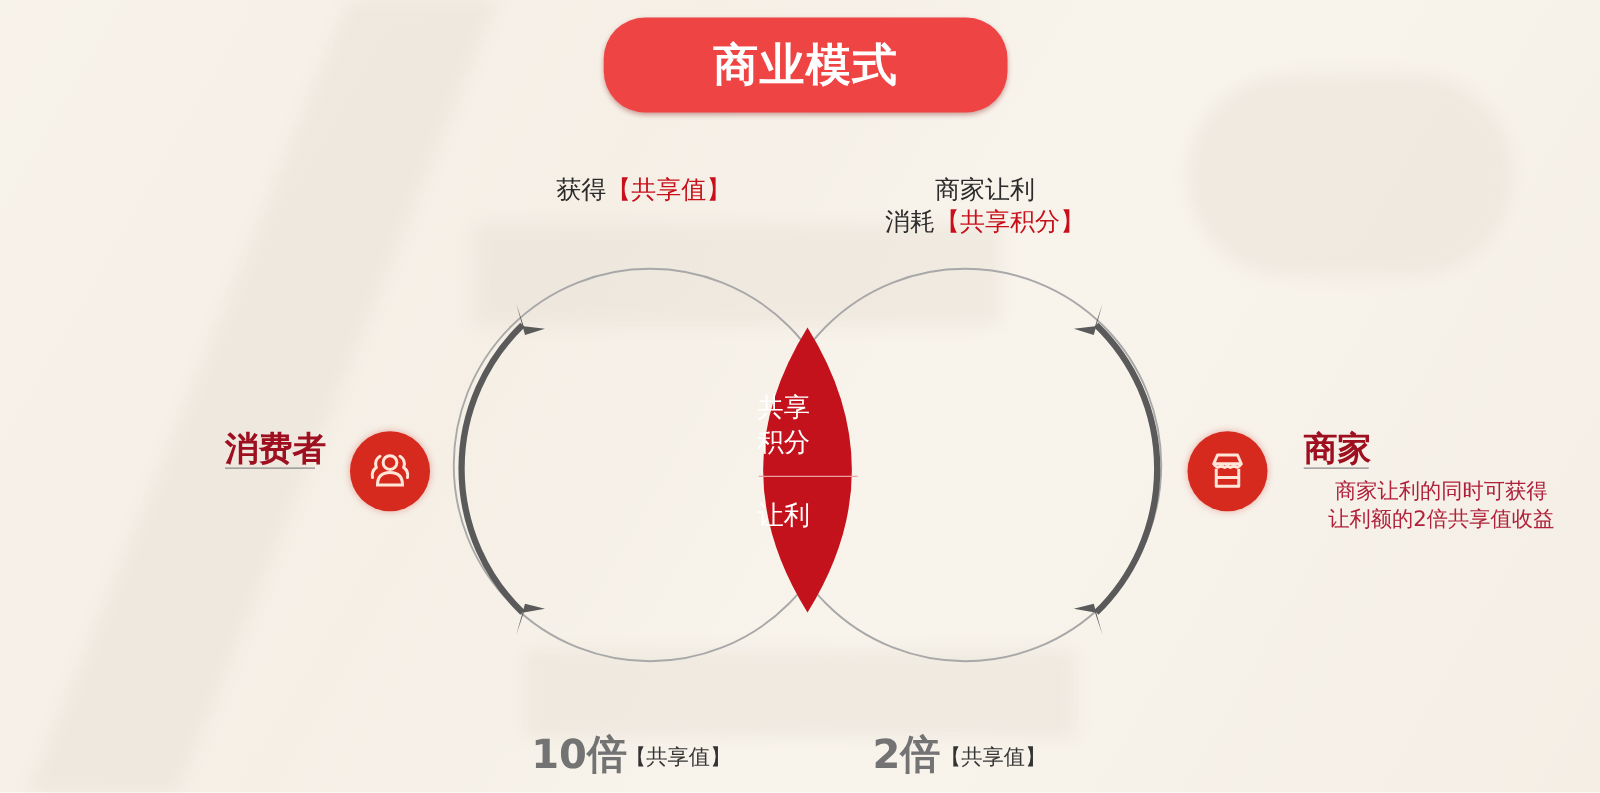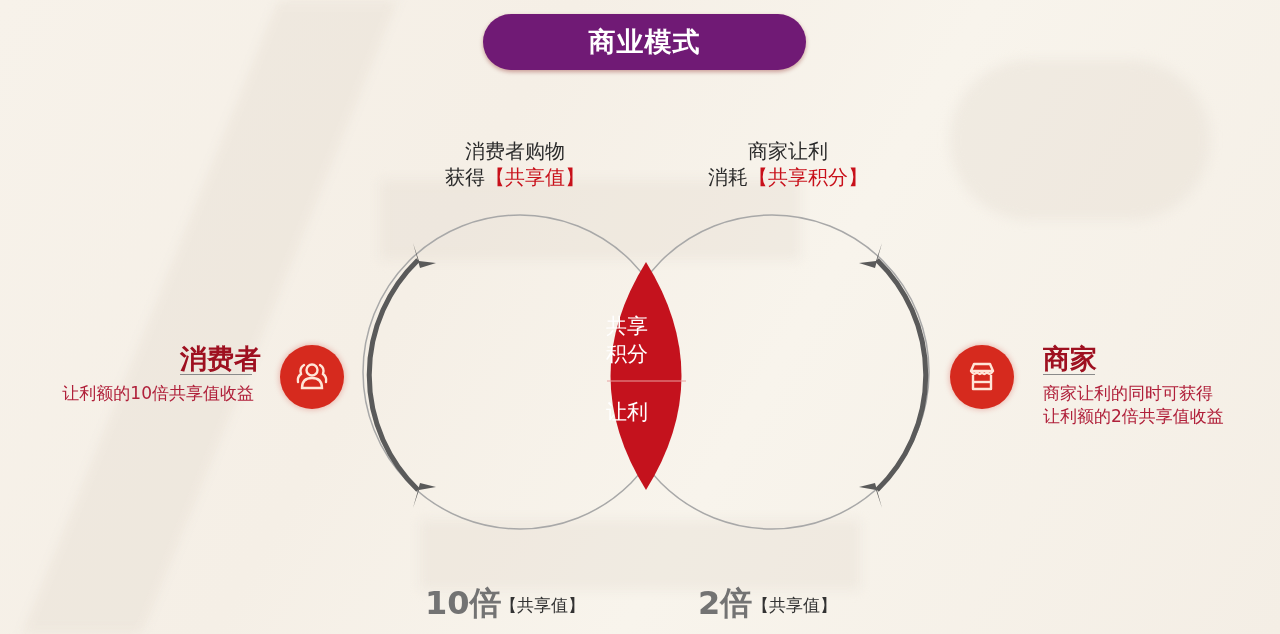--- a/index.html
+++ b/index.html
@@ -3,25 +3,25 @@
 <meta charset="utf-8">
 <style>
   html, body { margin:0; padding:0; }
   body {
     width:1280px; height:634px; overflow:hidden; position:relative;
     background: linear-gradient(120deg, #f7f2ea 0%, #f5efe6 35%, #f8f4ec 60%, #f4eee5 100%);
     font-family: "DejaVu Sans", "Liberation Sans", sans-serif;
   }
   .bg-shape { position:absolute; background:rgba(225,218,205,0.35); filter:blur(6px); }
   .title-pill {
-    position:absolute; left:483px; top:14px; width:323px; height:56px;
-    border-radius:33px; background:#701a75;
+    position:absolute; left:483px; top:14px; width:323px; height:76px;
+    border-radius:33px; background:#ef4444;
     box-shadow: 0 2px 4px rgba(120,0,0,0.35);
     display:flex; align-items:center; justify-content:center;
-    color:#fff; font-size:27px; font-weight:bold; letter-spacing:1px;
+    color:#fff; font-size:36px; font-weight:bold; letter-spacing:1px;
   }
   .caption { position:absolute; text-align:center; font-size:20px; color:#2b2b2b; line-height:26px; }
   .caption .hl { color:#c8101a; }
   svg.diagram { position:absolute; left:0; top:0; }
   .lens-text { position:absolute; color:#fff; font-size:21px; line-height:28px; }
   .icon-circle {
     position:absolute; width:64px; height:64px; border-radius:50%;
     background:#d62a1e; box-shadow:0 0 6px rgba(200,30,20,0.35);
     display:flex; align-items:center; justify-content:center;
   }
@@ -35,21 +35,20 @@
 <body>
 
 <div class="bg-shape" style="left:150px;top:0;width:120px;height:634px;transform:skewX(-22deg);"></div>
 <div class="bg-shape" style="left:380px;top:180px;width:420px;height:80px;"></div>
 <div class="bg-shape" style="left:950px;top:60px;width:260px;height:160px;border-radius:80px;"></div>
 <div class="bg-shape" style="left:420px;top:520px;width:440px;height:70px;"></div>
 
 <div class="title-pill">商业模式</div>
 
 <div class="caption" style="left:415px;top:138px;width:200px;">
-  <div>消费者购物</div>
   <div><span>获得</span><span class="hl">【共享值】</span></div>
 </div>
 <div class="caption" style="left:678px;top:138px;width:220px;">
   <div>商家让利</div>
   <div><span>消耗</span><span class="hl">【共享积分】</span></div>
 </div>
 
 <svg class="diagram" width="1280" height="634">
 
   <circle cx="520" cy="372" r="157" fill="none" stroke="#a8a8a8" stroke-width="1.5"></circle>
@@ -70,21 +69,20 @@
 
 <div class="lens-text" style="left:606px;top:312px;width:80px;">
   <div>共享</div>
   <div>积分</div>
 </div>
 <div class="lens-text" style="left:606px;top:398px;width:80px;">让利</div>
 
 <div class="side-title" style="left:180px;top:341px;">消费者</div>
 <div class="side-rule" style="left:180px;top:374px;width:72px;"></div>
 <div class="side-desc" style="left:40px;top:382px;width:214px;text-align:right;">
-  <div>让利额的10倍共享值收益</div>
 </div>
 <div class="icon-circle" style="left:280px;top:345px;">
   <svg width="40" height="40" viewBox="0 0 40 40">
     <g fill="none" stroke="#ffe6d8" stroke-width="2.4" stroke-linecap="round">
       <circle cx="20" cy="13" r="5.5"></circle>
       <path d="M10 31 Q10 21 20 21 Q30 21 30 31 Z"></path>
       <path d="M12 8 Q7 11 9 17 Q5 20 6 25"></path>
       <path d="M28 8 Q33 11 31 17 Q35 20 34 25"></path>
     </g>
   </svg>
@@ -95,21 +93,21 @@
     <g fill="none" stroke="#ffe6d8" stroke-width="2.4" stroke-linejoin="round">
       <path d="M9 14 L12 7 L28 7 L31 14 Z"></path>
       <path d="M9 14 Q12 19 15 15 Q18 19 20 15 Q22 19 25 15 Q28 19 31 14"></path>
       <path d="M11 18 L11 32 L29 32 L29 18"></path>
       <line x1="11" y1="25" x2="29" y2="25"></line>
     </g>
   </svg>
 </div>
 <div class="side-title" style="left:1043px;top:341px;">商家</div>
 <div class="side-rule" style="left:1043px;top:374px;width:52px;"></div>
-<div class="side-desc" style="left:1043px;top:382px;width:220px;">
+<div class="side-desc" style="left:1043px;top:382px;width:220px;text-align:center;">
   <div>商家让利的同时可获得</div>
   <div>让利额的2倍共享值收益</div>
 </div>
 
 <div class="bottom-big" style="left:425px;top:582px;">10倍</div>
 <div class="bottom-small" style="left:500px;top:594px;">【共享值】</div>
 <div class="bottom-big" style="left:698px;top:582px;">2倍</div>
 <div class="bottom-small" style="left:752px;top:594px;">【共享值】</div>
 
 </body></html>

